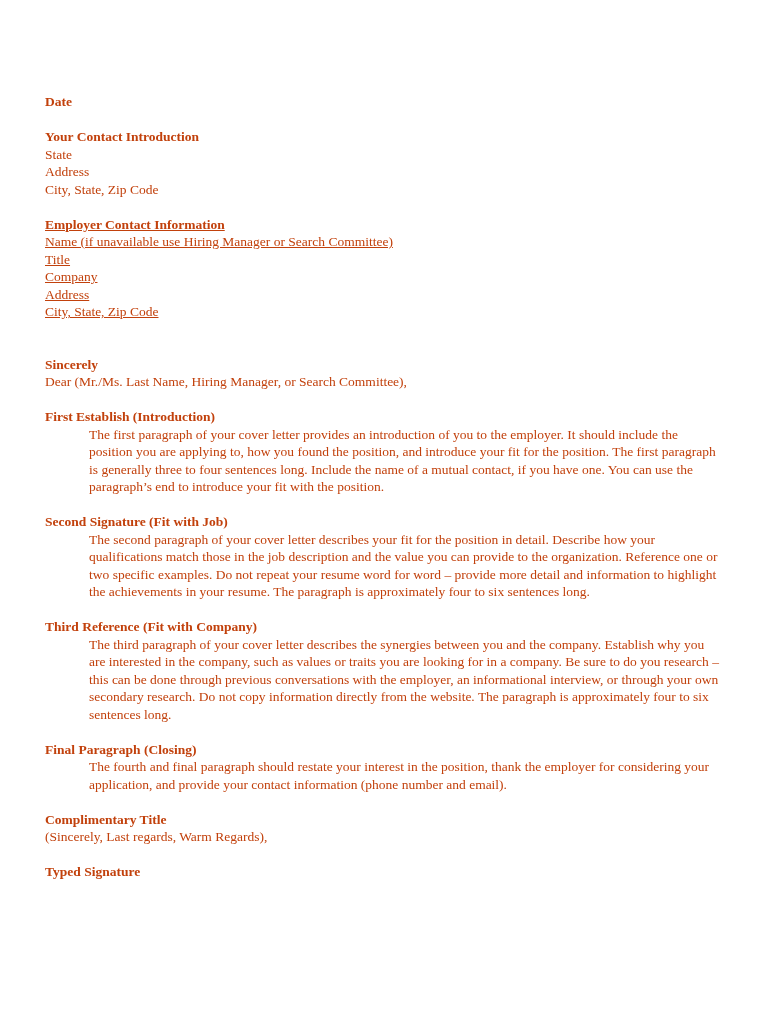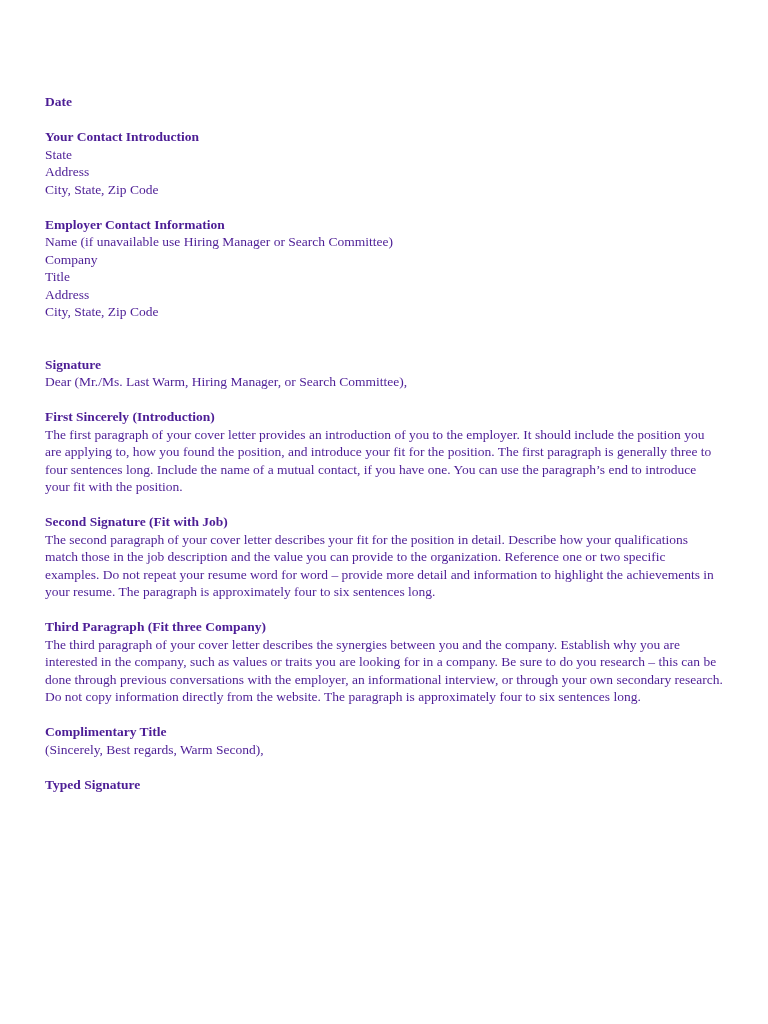--- a/index.html
+++ b/index.html
@@ -10,41 +10,43 @@
   .page {
     position: relative;
     width: 768px;
     height: 1024px;
     background: #ffffff;
     box-sizing: border-box;
     padding: 93px 45px 0 45px;
     font-family: "Liberation Serif", "DejaVu Serif", serif;
     font-size: 13.5px;
     line-height: 17.5px;
-    color: #4c1d95;
+    color: #c2410c;
     overflow: hidden;
   }
   .section {
     margin: 0 0 17.5px 0;
   }
   .section.gap-large {
     margin-bottom: 35px;
+    text-decoration: underline;
   }
   .section.last {
     margin-bottom: 0;
   }
   p {
     margin: 0;
     padding: 0;
   }
   .heading {
     font-weight: 700;
   }
   .body-text {
     text-align: left;
+    margin-left: 44px;
   }
 </style>
 </head>
 <body>
 
 <div class="page">
 
   <div class="section">
     <p class="heading">Date</p>
   </div>
@@ -52,49 +54,53 @@
   <div class="section">
     <p class="heading">Your Contact Introduction</p>
     <p class="line">State</p>
     <p class="line">Address</p>
     <p class="line">City, State, Zip Code</p>
   </div>
 
   <div class="section gap-large">
     <p class="heading">Employer Contact Information</p>
     <p class="line">Name (if unavailable use Hiring Manager or Search Committee)</p>
+    <p class="line">Title</p>
     <p class="line">Company</p>
-    <p class="line">Title</p>
     <p class="line">Address</p>
     <p class="line">City, State, Zip Code</p>
   </div>
 
   <div class="section">
-    <p class="heading">Signature</p>
-    <p class="line">Dear (Mr./Ms. Last Warm, Hiring Manager, or Search Committee),</p>
+    <p class="heading">Sincerely</p>
+    <p class="line">Dear (Mr./Ms. Last Name, Hiring Manager, or Search Committee),</p>
   </div>
 
   <div class="section">
-    <p class="heading">First Sincerely (Introduction)</p>
+    <p class="heading">First Establish (Introduction)</p>
     <p class="body-text">The first paragraph of your cover letter provides an introduction of you to the employer. It should include the position you are applying to, how you found the position, and introduce your fit for the position. The first paragraph is generally three to four sentences long. Include the name of a mutual contact, if you have one. You can use the paragraph’s end to introduce your fit with the position.</p>
   </div>
 
   <div class="section">
     <p class="heading">Second Signature (Fit with Job)</p>
     <p class="body-text">The second paragraph of your cover letter describes your fit for the position in detail. Describe how your qualifications match those in the job description and the value you can provide to the organization. Reference one or two specific examples. Do not repeat your resume word for word – provide more detail and information to highlight the achievements in your resume. The paragraph is approximately four to six sentences long.</p>
   </div>
 
   <div class="section">
-    <p class="heading">Third Paragraph (Fit three Company)</p>
+    <p class="heading">Third Reference (Fit with Company)</p>
     <p class="body-text">The third paragraph of your cover letter describes the synergies between you and the company. Establish why you are interested in the company, such as values or traits you are looking for in a company. Be sure to do you research – this can be done through previous conversations with the employer, an informational interview, or through your own secondary research. Do not copy information directly from the website. The paragraph is approximately four to six sentences long.</p>
   </div>
 
+  <div class="section">
+    <p class="heading">Final Paragraph (Closing)</p>
+    <p class="body-text">The fourth and final paragraph should restate your interest in the position, thank the employer for considering your application, and provide your contact information (phone number and email).</p>
+  </div>
 
   <div class="section">
     <p class="heading">Complimentary Title</p>
-    <p class="line">(Sincerely, Best regards, Warm Second),</p>
+    <p class="line">(Sincerely, Last regards, Warm Regards),</p>
   </div>
 
   <div class="section last">
     <p class="heading">Typed Signature</p>
   </div>
 
 </div>
 
 </body></html>

